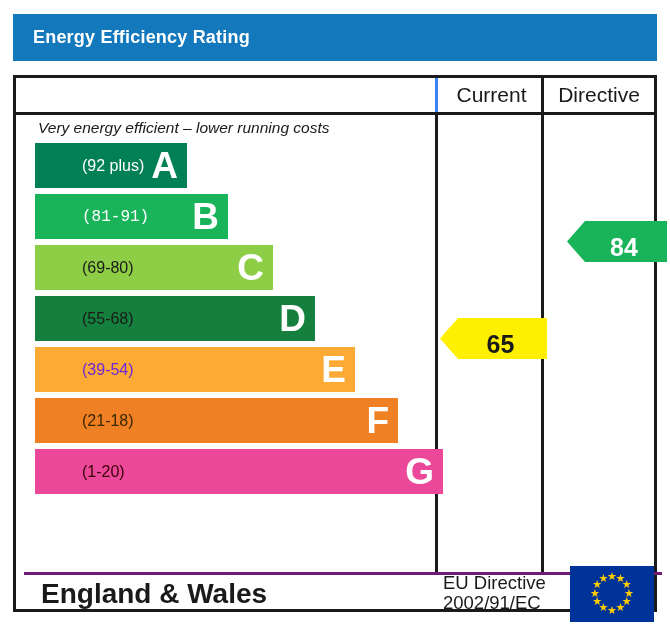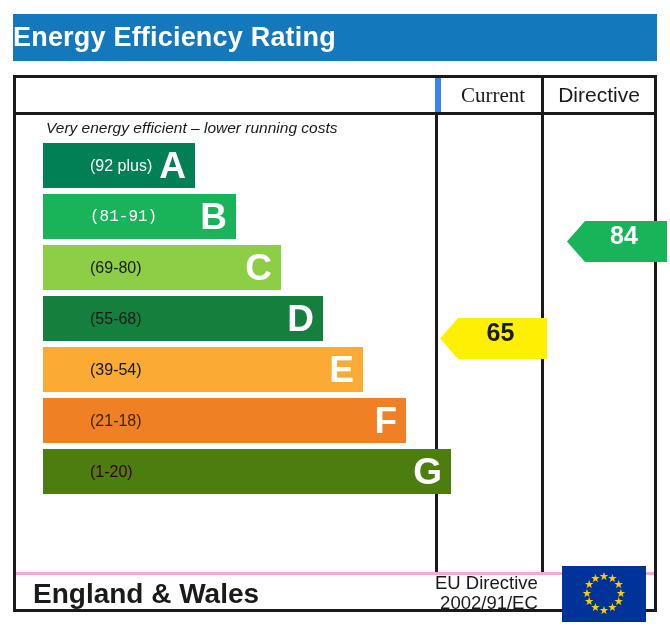--- a/index.html
+++ b/index.html
@@ -26,23 +26,24 @@
     left: 13px;
     top: 14px;
     width: 644px;
     height: 47px;
     background: #1479bc;
     display: flex;
     align-items: center;
   }
   .title-text {
     color: #ffffff;
-    font-size: 27px;
+    font-size: 18px;
     font-weight: bold;
     letter-spacing: 0.2px;
+    padding-left: 20px;
   }
 
   
   .table {
     position: absolute;
     left: 13px;
     top: 75px;
     width: 644px;
     height: 537px;
     border: 3px solid #1a1a1a;
@@ -63,38 +64,38 @@
     position: absolute;
     top: 0;
     height: 100%;
     display: flex;
     align-items: center;
     justify-content: center;
     font-size: 21px;
     color: #1a1a1a;
   }
   .hdr-cell.blank  { left: 0px;   width: 419px; }
-  .hdr-cell.cur    { left: 419px; width: 110px; border-left: 6px solid #3b82f6; box-sizing: border-box; font-family: Liberation Serif, serif; }
+  .hdr-cell.cur    { left: 419px; width: 110px; border-left: 3px solid #3b82f6; box-sizing: border-box; }
   .hdr-cell.pot    { left: 525px; width: 113px; border-left: 3px solid #1a1a1a; box-sizing: border-box; }
 
   
   .vline {
     position: absolute;
     top: 37px;
     width: 3px;
     background: #1a1a1a;
     height: 457px;
   }
   .vline.v1 { left: 419px; }
   .vline.v2 { left: 525px; }
 
   
   .body {
     position: absolute;
-    left: 16px;
+    left: 8px;
     top: 37px;
     width: 462px;
     height: 457px;
   }
 
   .caption {
     position: absolute;
     left: 14px;
     font-style: italic;
     font-size: 15.5px;
@@ -133,21 +134,21 @@
     line-height: 1;
     top: 50%;
     transform: translateY(-52%);
   }
 
   
   .arrow {
     position: absolute;
     height: 41px;
     display: flex;
-    align-items: flex-start;
+    align-items: flex-end;
     justify-content: center;
     font-size: 25px;
     font-weight: bold;
     clip-path: polygon(18px 0, 100% 0, 100% 100%, 18px 100%, 0 50%);
     box-sizing: border-box;
     padding-left: 14px;
   }
   .arrow.current {
     left: 424px;
     top: 240px;
@@ -155,29 +156,28 @@
   }
   .arrow.potential {
     left: 551px;
     top: 143px;
     width: 100px;
   }
 
   
   .footer {
     position: absolute;
-    left: 0;
+    left: 8px;
     top: 494px;
     width: 100%;
     height: 40px;
-    border-top: 3px solid #f9a8d4;
+    border-top: 3px solid #701a75;
     box-sizing: border-box;
     display: flex;
     align-items: center;
-    text-align: right;
   }
   .region {
     font-size: 28px;
     font-weight: bold;
     color: #1a1a1a;
     padding-left: 17px;
   }
   .directive {
     position: absolute;
     left: 419px;
@@ -246,28 +246,28 @@
           </div>
           <div class="band" style="width: 238px; background: rgb(141, 206, 70);">
             <span class="band-range" style="color: rgb(26, 26, 26);">(69-80)</span>
             <span class="band-letter" style="color: rgb(255, 255, 255);">C</span>
           </div>
           <div class="band" style="width: 280px; background: #15803d;">
             <span class="band-range" style="color: rgb(26, 26, 26);">(55-68)</span>
             <span class="band-letter" style="color: rgb(255, 255, 255);">D</span>
           </div>
           <div class="band" style="width: 320px; background: rgb(251, 170, 51);">
-            <span class="band-range" style="color: #0f172a;">(39-54)</span>
+            <span class="band-range" style="color: #6d28d9;">(39-54)</span>
             <span class="band-letter" style="color: rgb(255, 255, 255);">E</span>
           </div>
           <div class="band" style="width: 363px; background: rgb(239, 128, 35);">
             <span class="band-range" style="color: rgb(58, 38, 0);">(21-18)</span>
             <span class="band-letter" style="color: rgb(255, 255, 255);">F</span>
           </div>
-          <div class="band" style="width: 408px; background: #4d7c0f;">
+          <div class="band" style="width: 408px; background: #ec4899;">
             <span class="band-range" style="color: rgb(58, 0, 8);">(1-20)</span>
             <span class="band-letter" style="color: rgb(255, 255, 255);">G</span>
           </div>
         </div>
     </div>
 
     <div class="arrow current" style="background: rgb(255, 239, 0); color: rgb(26, 26, 26);">
       <span>65</span>
     </div>
     <div class="arrow potential" style="background: rgb(25, 180, 89); color: rgb(255, 255, 255);">

